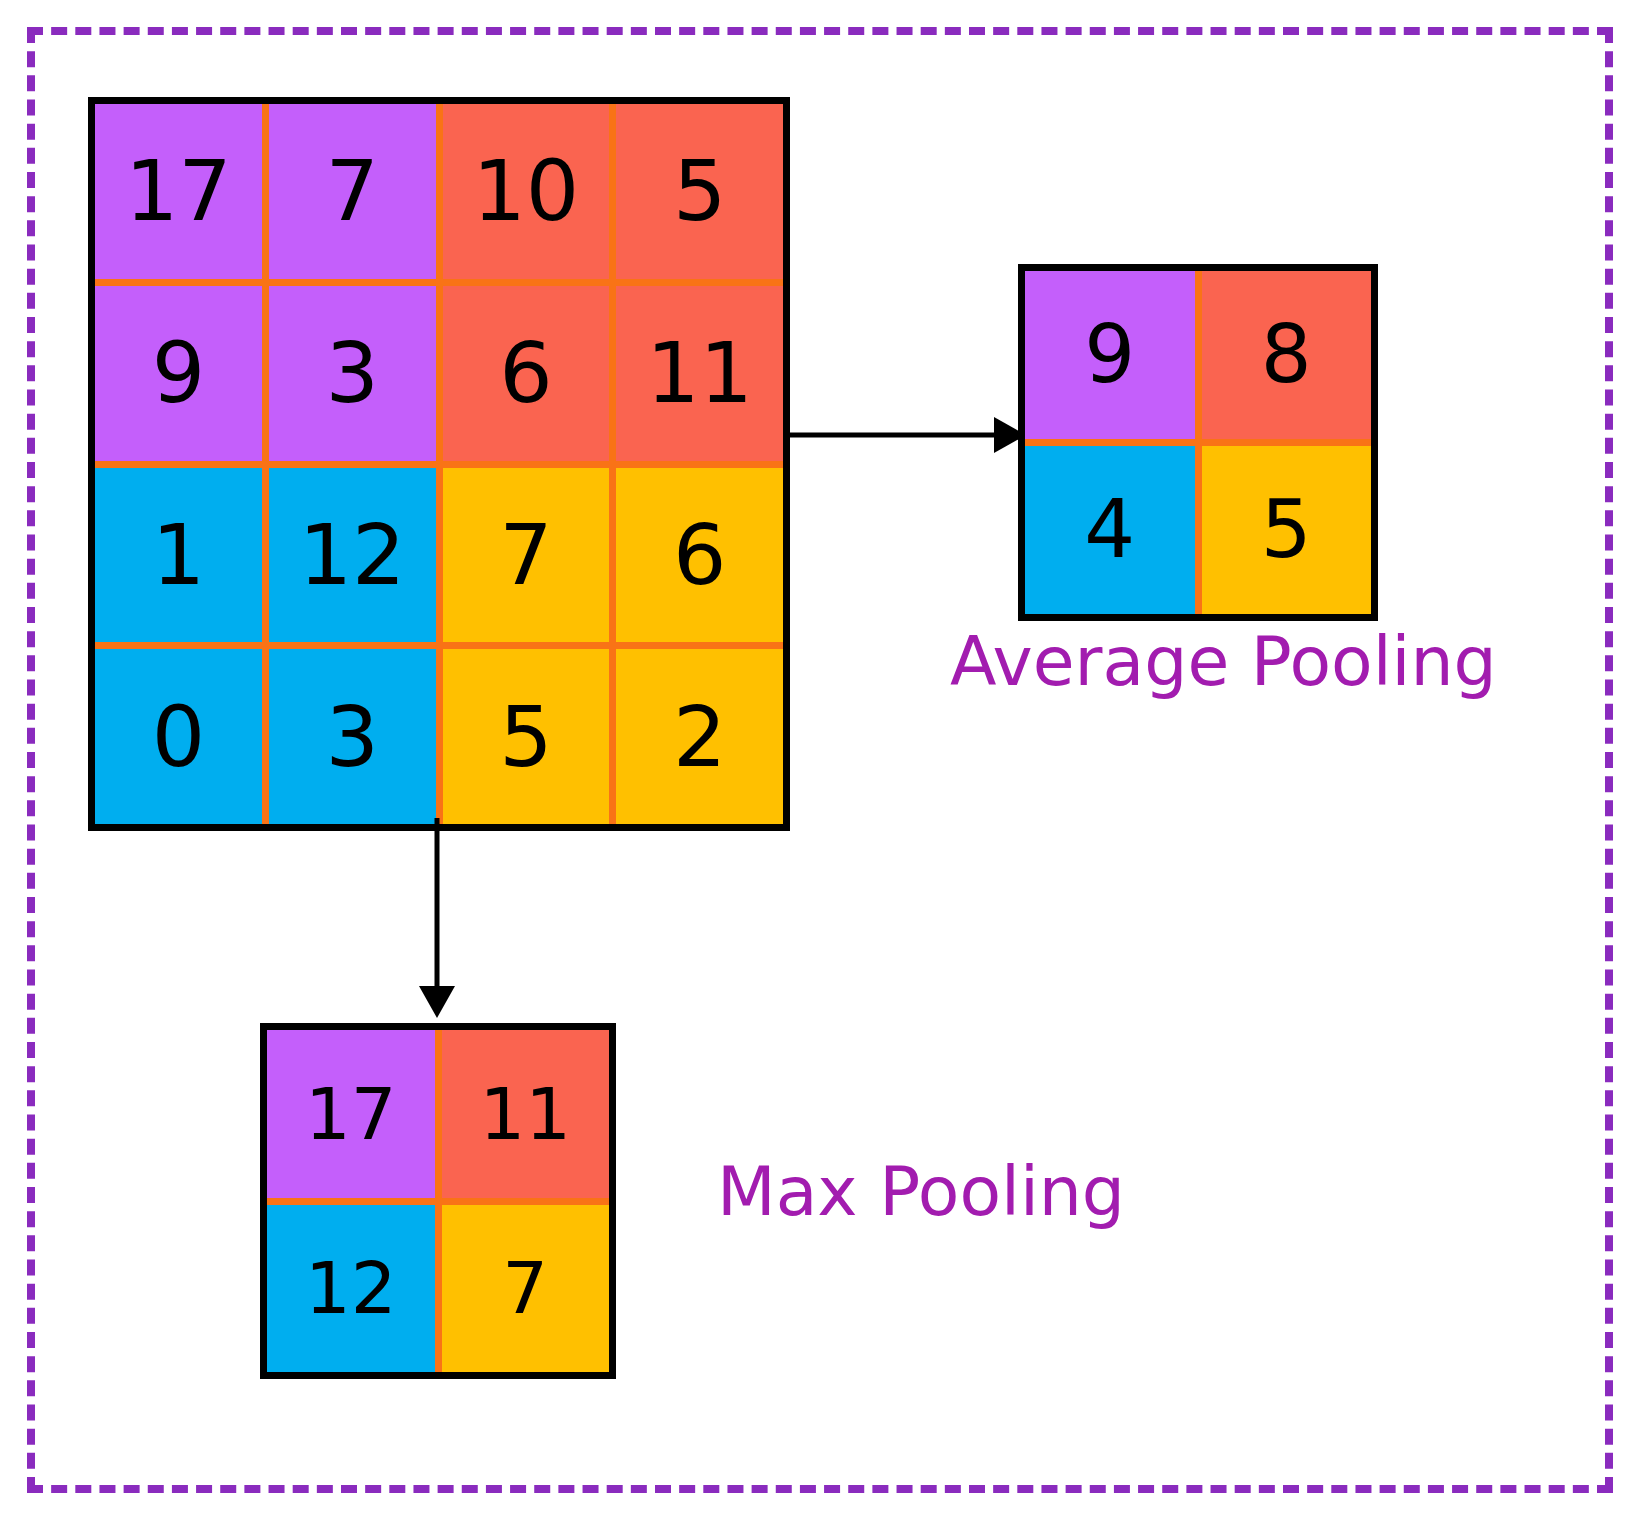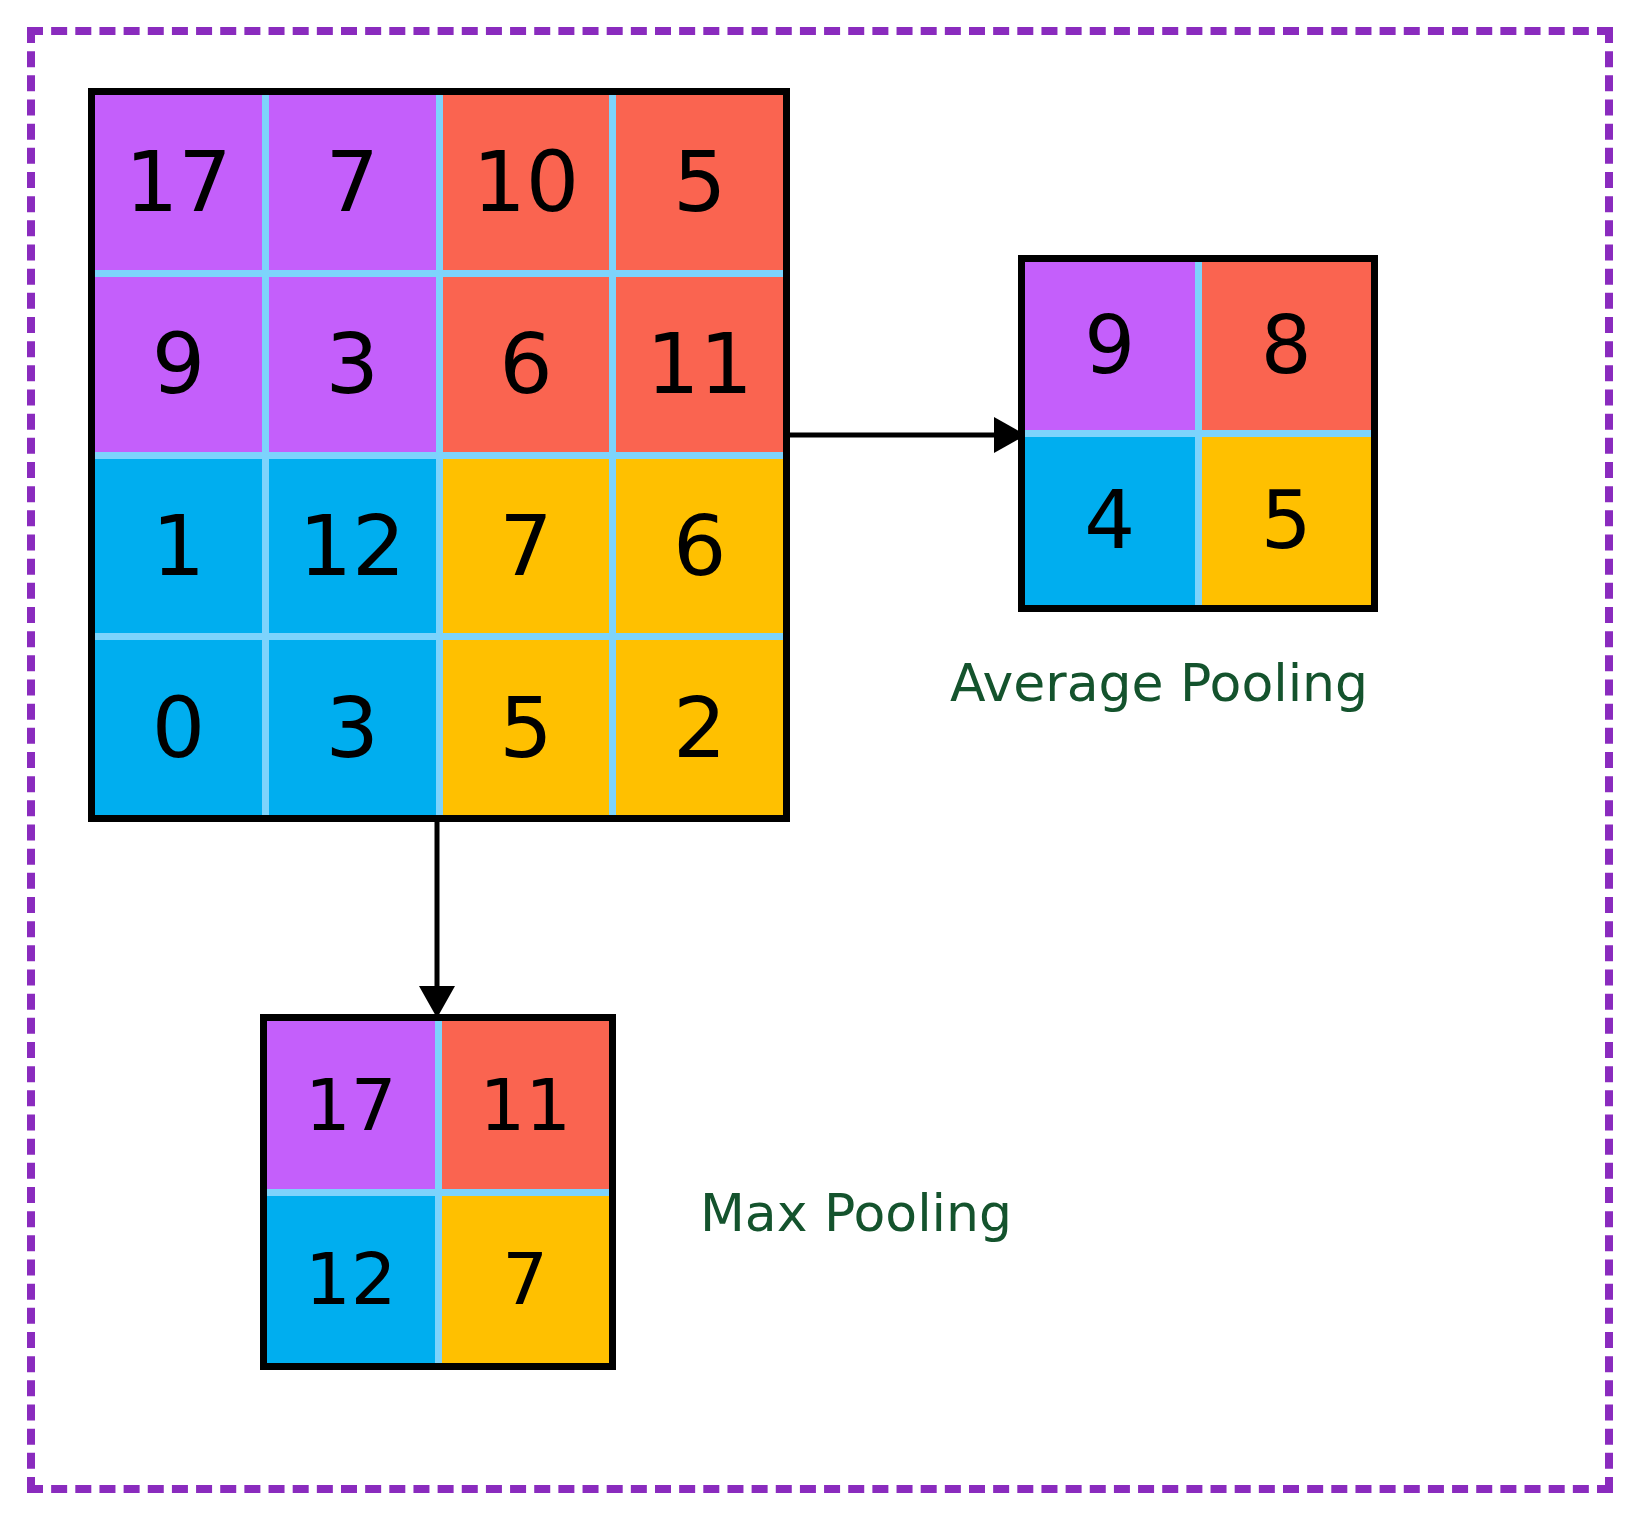--- a/index.html
+++ b/index.html
@@ -26,24 +26,25 @@
     height: 1466px;
     border: 8px dashed #8a2bbe;
     box-sizing: border-box;
     pointer-events: none;
   }
 
   
   .grid {
     position: absolute;
     display: grid;
-    background: #7dd3fc;
+    background: #f97316;
     border: 7px solid #000000;
     box-sizing: border-box;
     gap: 7px;
+    margin-top: 9px;
   }
   .cell {
     display: flex;
     align-items: center;
     justify-content: center;
     color: #000000;
     line-height: 1;
     font-weight: 400;
     user-select: none;
   }
@@ -82,29 +83,28 @@
 
   
   .c-purple { background: #c45ffb; }
   .c-red    { background: #fa6450; text-align: right; }
   .c-blue   { background: #00aeef; }
   .c-yellow { background: #ffc000; }
 
   
   .pool-label {
     position: absolute;
-    color: #14532d;
-    font-size: 52px;
+    color: #a21caf;
+    font-size: 68px;
     line-height: 1;
     white-space: nowrap;
     user-select: none;
-    margin-top: 29px;
   }
   #avg-label { left: 950px;  top: 628px; }
-  #max-label { left: 700px;  top: 1158px; }
+  #max-label { left: 717px;  top: 1158px; }
 
   
   .arrow-svg {
     position: absolute;
     overflow: visible;
     pointer-events: none;
   }
   #arrow-to-avg { left: 786px; top: 405px; }
   #arrow-to-max { left: 407px; top: 818px; }
 </style>

